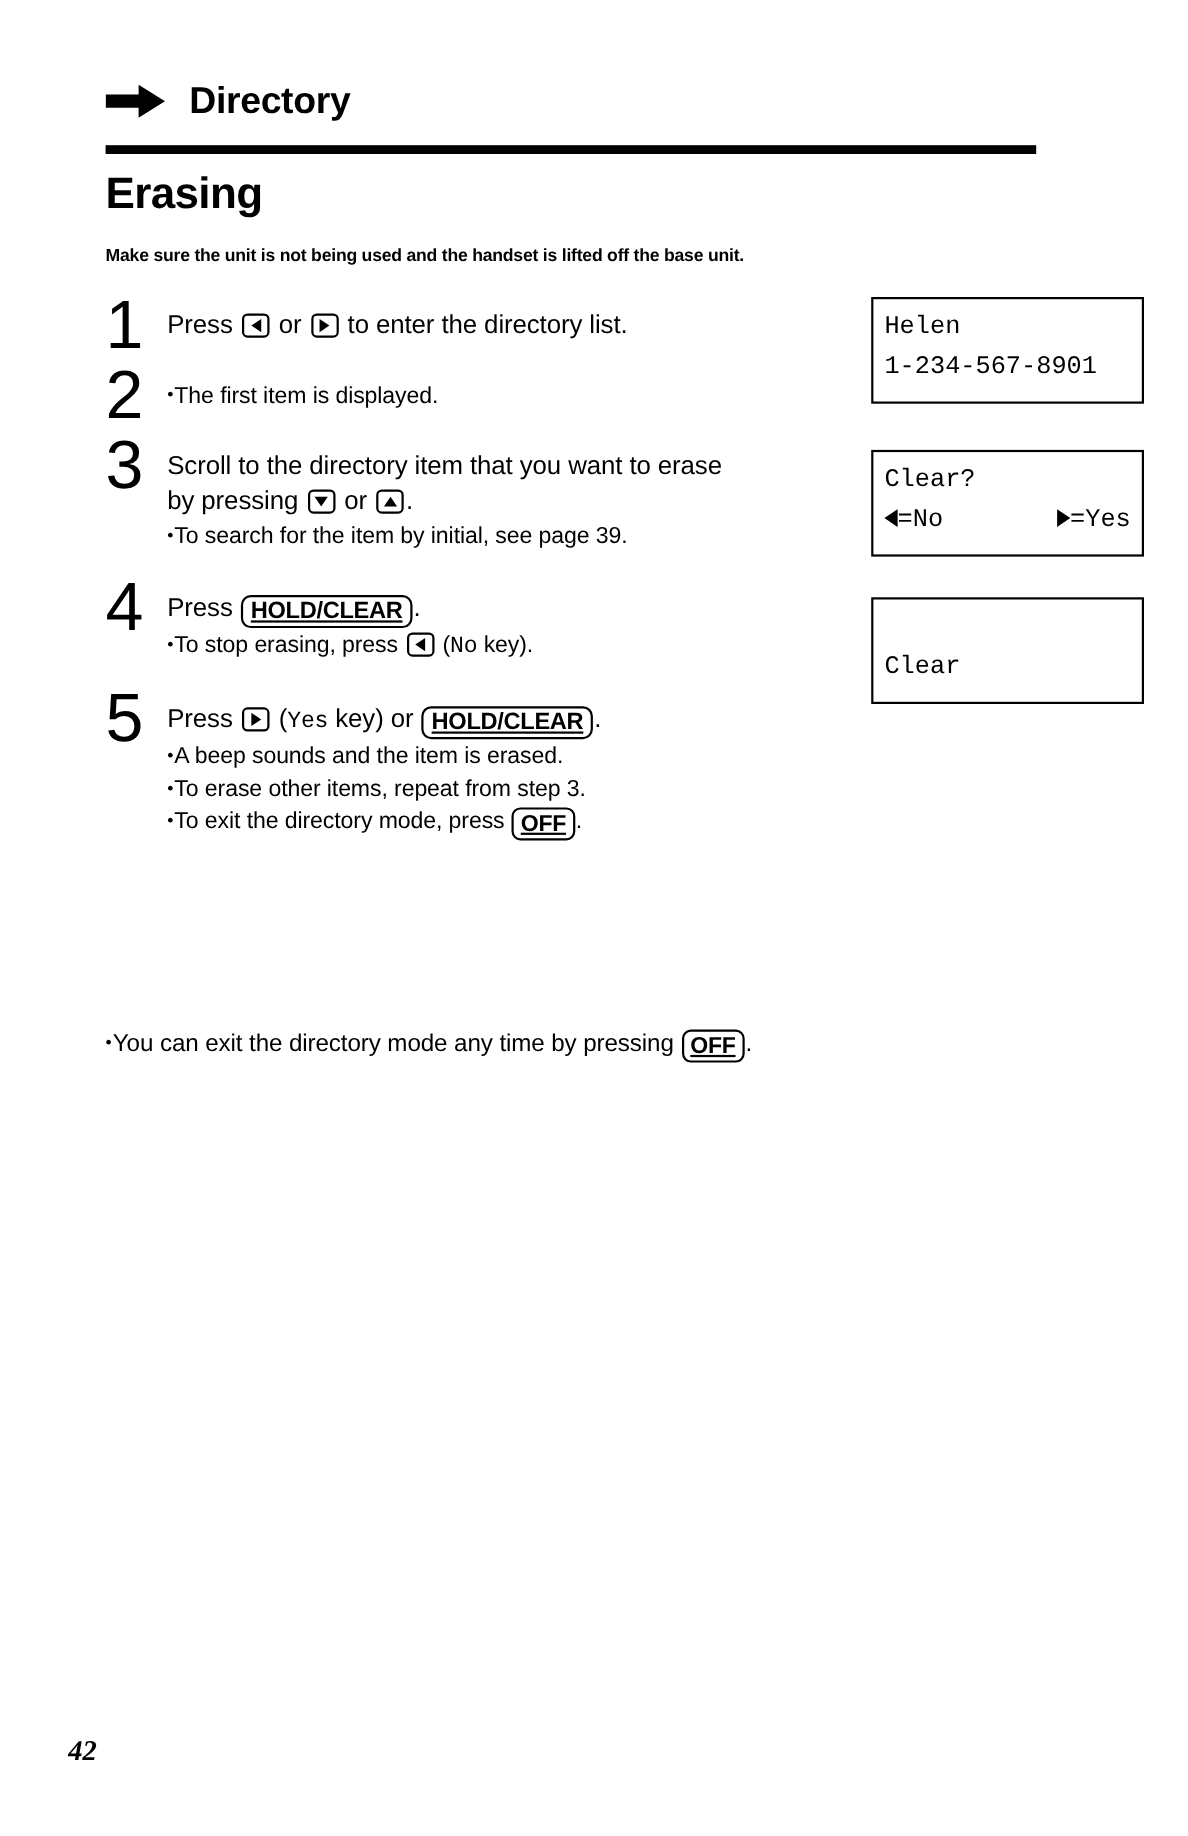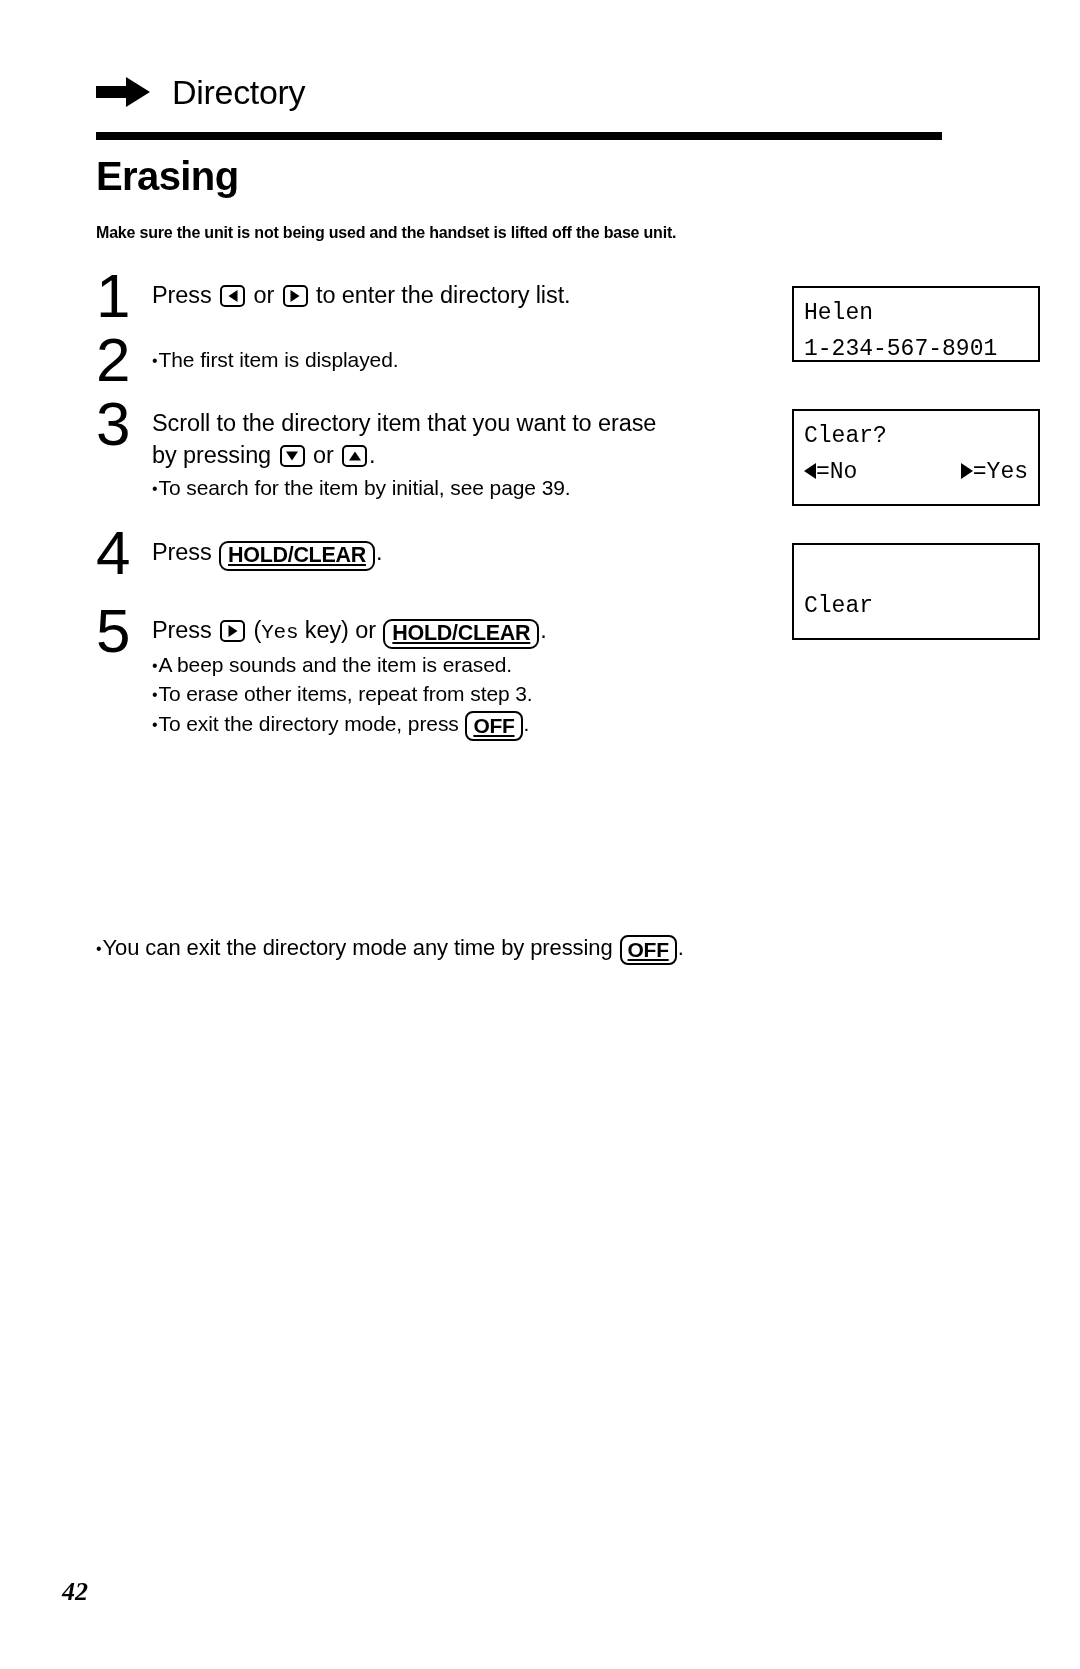--- a/index.html
+++ b/index.html
@@ -33,21 +33,21 @@
     height: 52px;
   }
   .arrow-icon {
     width: 54px;
     height: 30px;
     flex: 0 0 auto;
     display: block;
   }
   .header-title {
     font-size: 34px;
-    font-weight: normal;
+    font-weight: bold;
     letter-spacing: -0.3px;
     line-height: 1;
     text-align: center;
   }
   .header-rule {
     margin-top: 14px;
     height: 8px;
     background: #000;
     width: 846px;
   }
@@ -192,21 +192,21 @@
     text-align: left;
   }
   .lcd-arrow {
     display: inline-block;
     width: 0; height: 0;
     vertical-align: -1px;
   }
   .lcd-arrow.left  { border-top: 8px solid transparent; border-bottom: 8px solid transparent; border-right: 12px solid #000; }
   .lcd-arrow.right { border-top: 8px solid transparent; border-bottom: 8px solid transparent; border-left: 12px solid #000; }
 
-  #lcd-1 { top: 16px;   height: 76px; }
+  #lcd-1 { top: 0px;   height: 97px; }
   #lcd-2 { top: 139px; height: 97px; }
   #lcd-3 { top: 273px; height: 97px; }
 
   .lcd-blankline { height: 1.55em; }
 
   
   .footnote {
     position: absolute;
     left: 96px;
     top: 935px;
@@ -261,20 +261,21 @@
       <div class="step-body">
         <div class="step-main" style="width:520px;"><span>Scroll to the directory item that you want to erase by pressing </span><span class="keycap"><span class="tri tri-down"></span></span><span> or </span><span class="keycap"><span class="tri tri-up"></span></span><span>.</span></div>
         <div class="step-sub bullet">To search for the item by initial, see page 39.</div>
       </div>
     </div>
 
     <div class="step" style="margin-top:26px;">
       <div class="step-num">4</div>
       <div class="step-body">
         <div class="step-main"><span>Press </span><span class="btnkey">HOLD/CLEAR</span><span>.</span></div>
+        <div class="step-sub bullet"><span>To stop erasing, press </span><span class="keycap"><span class="tri tri-left"></span></span><span> (</span><span class="mono">No</span><span> key).</span></div>
       </div>
     </div>
 
     <div class="step" style="margin-top:26px;">
       <div class="step-num">5</div>
       <div class="step-body">
         <div class="step-main"><span>Press </span><span class="keycap"><span class="tri tri-right"></span></span><span> (</span><span class="mono">Yes</span><span> key) or </span><span class="btnkey">HOLD/CLEAR</span><span>.</span></div>
         <div class="step-sub bullet">A beep sounds and the item is erased.</div>
         <div class="step-sub bullet">To erase other items, repeat from step 3.</div>
         <div class="step-sub bullet"><span>To exit the directory mode, press </span><span class="btnkey small">OFF</span><span>.</span></div>

